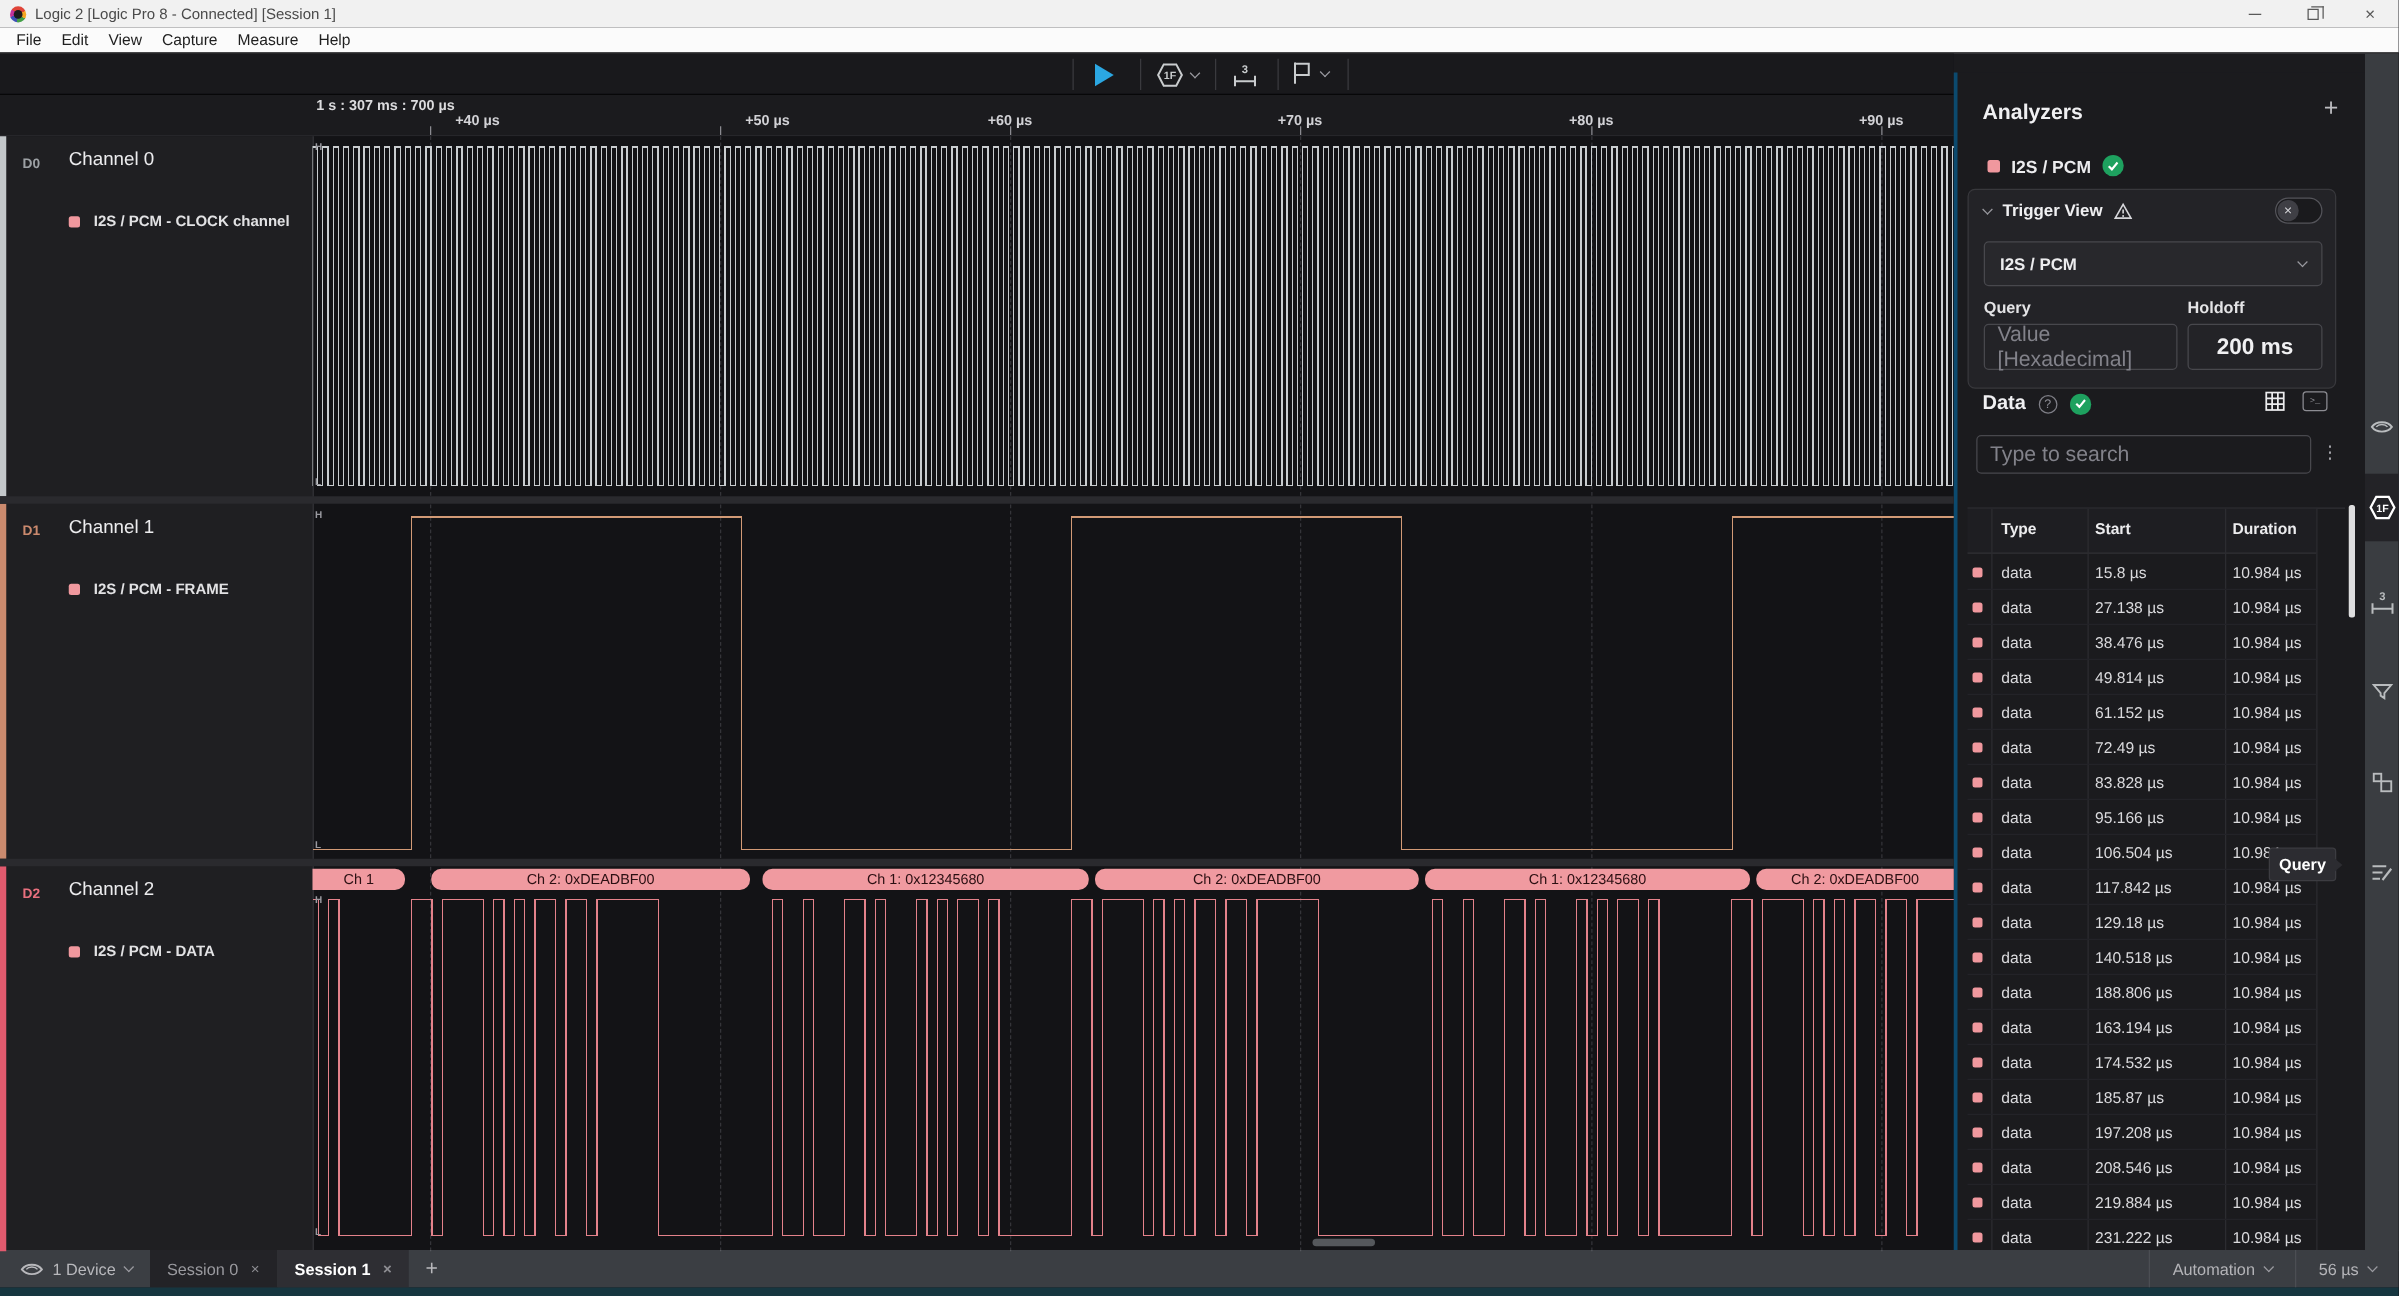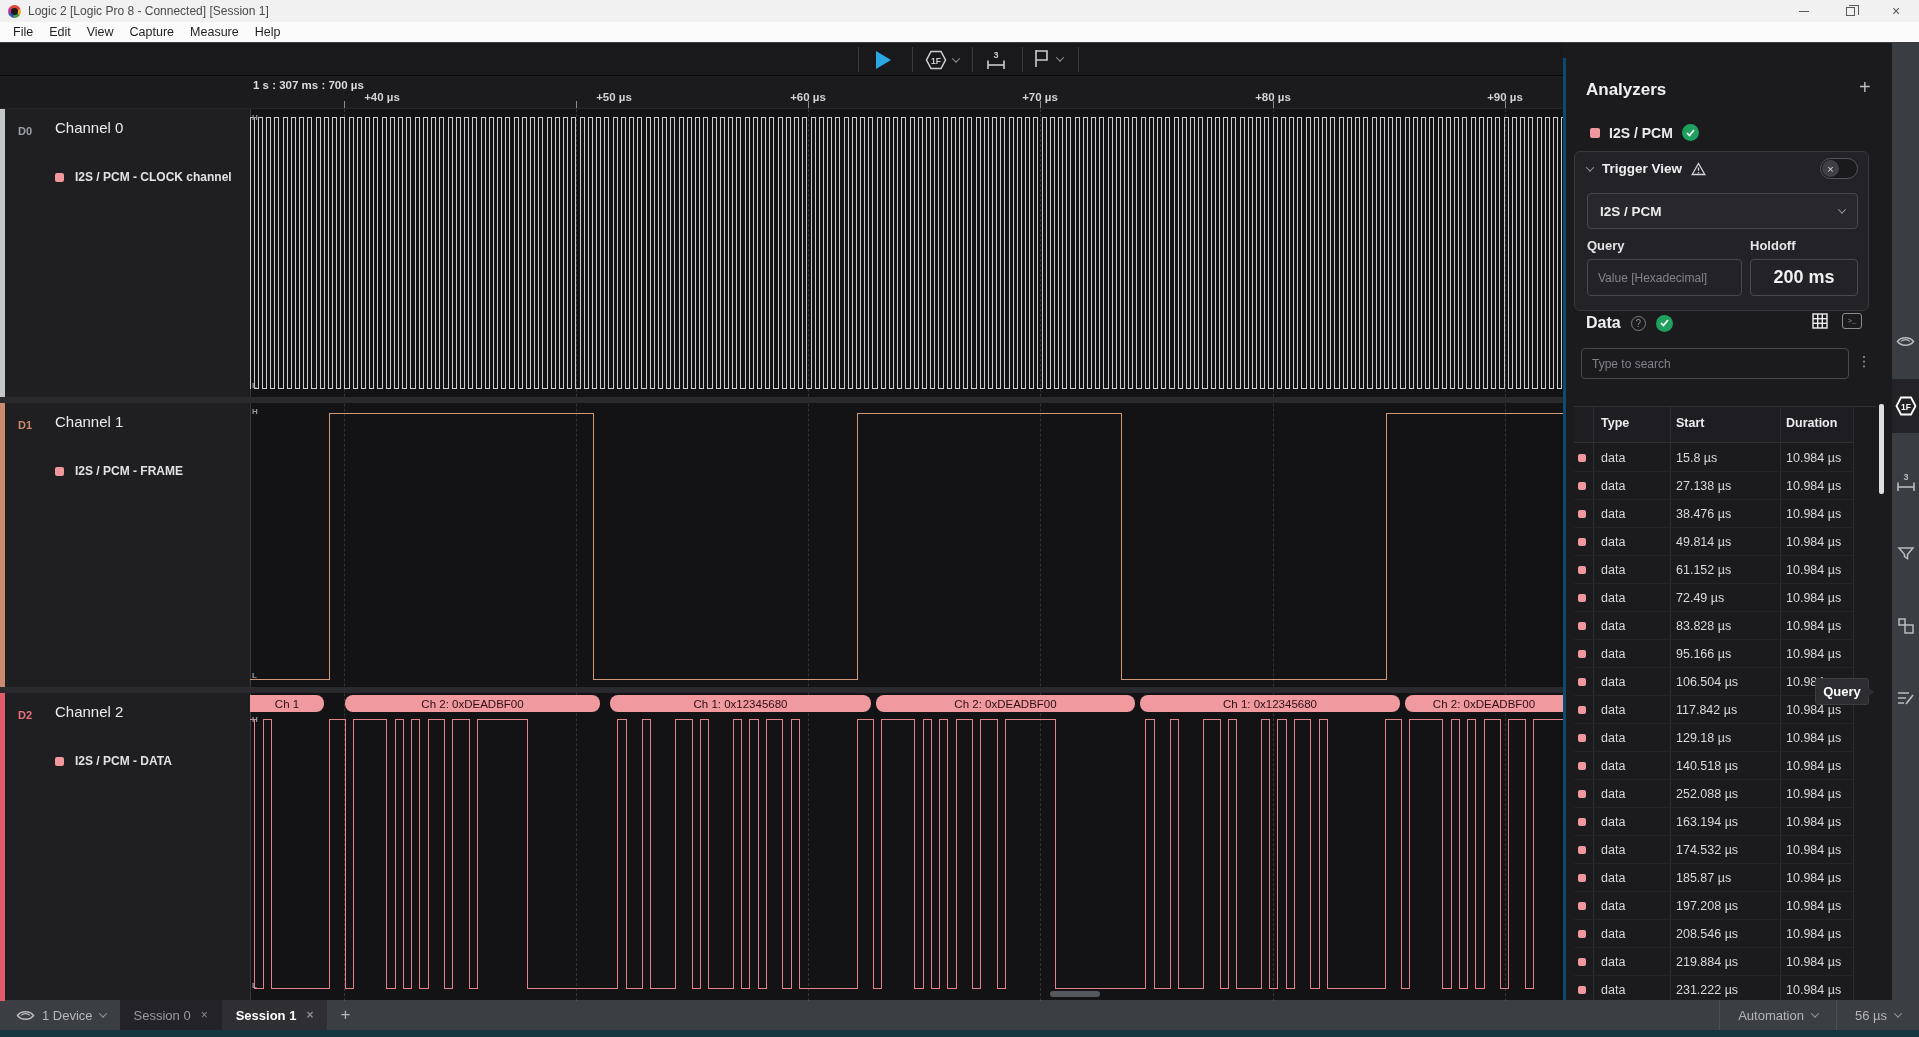--- a/index.html
+++ b/index.html
@@ -75,21 +75,21 @@
   .toggle { position:absolute; right:10px; top:6px; width:38px; height:21px; border-radius:11px; background:#1a1a1d; border:1px solid #54545a; }
   .knob { position:absolute; left:1px; top:1px; width:17px; height:17px; border-radius:50%; background:#3f3f45;
           display:flex; align-items:center; justify-content:center; font-size:11px; color:#d8d8dc; }
   .select { position:absolute; left:12px; top:41px; width:271px; height:36px; background:#28282c; border:1px solid #48484d; border-radius:4px;
             display:flex; align-items:center; padding:0 12px; }
   .select .v { font-size:13.5px; font-weight:bold; color:#ececee; }
   .select .chev { margin-left:auto; }
   .flabel { position:absolute; top:86px; font-size:13px; font-weight:bold; color:#e4e4e6; }
   .finput { position:absolute; top:107px; height:37px; border:1px solid #48484d; border-radius:4px; background:transparent;
             display:flex; align-items:center; padding:0 10px; }
-  .placeholder { font-size:12px; color:#82828a; }
+  .placeholder { font-size:17px; color:#82828a; }
   .fvalue { width:100%; text-align:center; font-size:18px; font-weight:bold; color:#f0f0f2; }
   .data-head { position:absolute; left:20px; top:256px; display:flex; align-items:center; gap:10px; }
   .data-head .t { font-size:16px; font-weight:bold; color:#f0f0f2; }
   .helpc { width:15px; height:15px; border-radius:50%; border:1px solid #7e7e86; color:#8e8e96; font-size:10px;
            display:flex; align-items:center; justify-content:center; }
   .dh-icons { position:absolute; right:30px; top:255px; display:flex; gap:14px; align-items:center; }
   .termico { width:20px; height:16px; border:1px solid #8d8d93; border-radius:3px; color:#9a9aa0;
              font-family:"Liberation Mono", monospace; font-size:7px; display:flex; align-items:center; justify-content:center; }
   .search { position:absolute; left:15px; top:290px; width:268px; height:31px; border:1px solid #48484d; border-radius:4px;
             display:flex; align-items:center; padding:0 10px; }
@@ -434,21 +434,21 @@
             </div>
             <div class="trow" style="top: 345px;">
               <div class="csq"></div>
               <div class="td" style="left:27px">data</div>
               <div class="td" style="left:102px">140.518 µs</div>
               <div class="td" style="left:212px">10.984 µs</div>
             </div>
             <div class="trow" style="top: 373px;">
               <div class="csq"></div>
               <div class="td" style="left:27px">data</div>
-              <div class="td" style="left:102px">252.088 µs</div>
+              <div class="td" style="left:102px">188.806 µs</div>
               <div class="td" style="left:212px">10.984 µs</div>
             </div>
             <div class="trow" style="top: 401px;">
               <div class="csq"></div>
               <div class="td" style="left:27px">data</div>
               <div class="td" style="left:102px">163.194 µs</div>
               <div class="td" style="left:212px">10.984 µs</div>
             </div>
             <div class="trow" style="top: 429px;">
               <div class="csq"></div>

